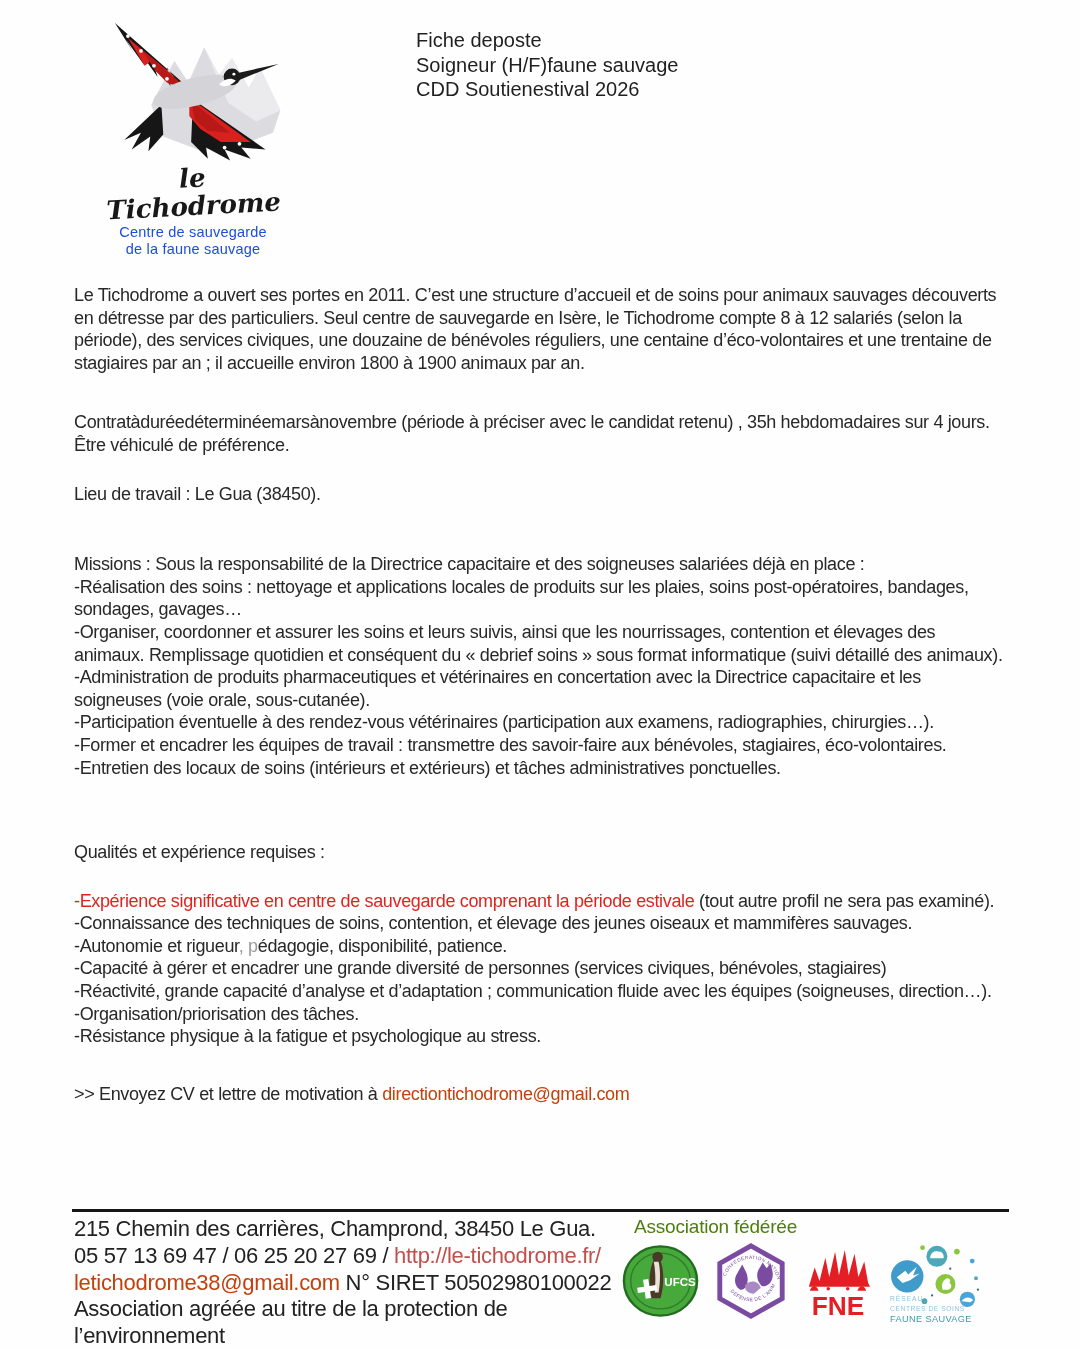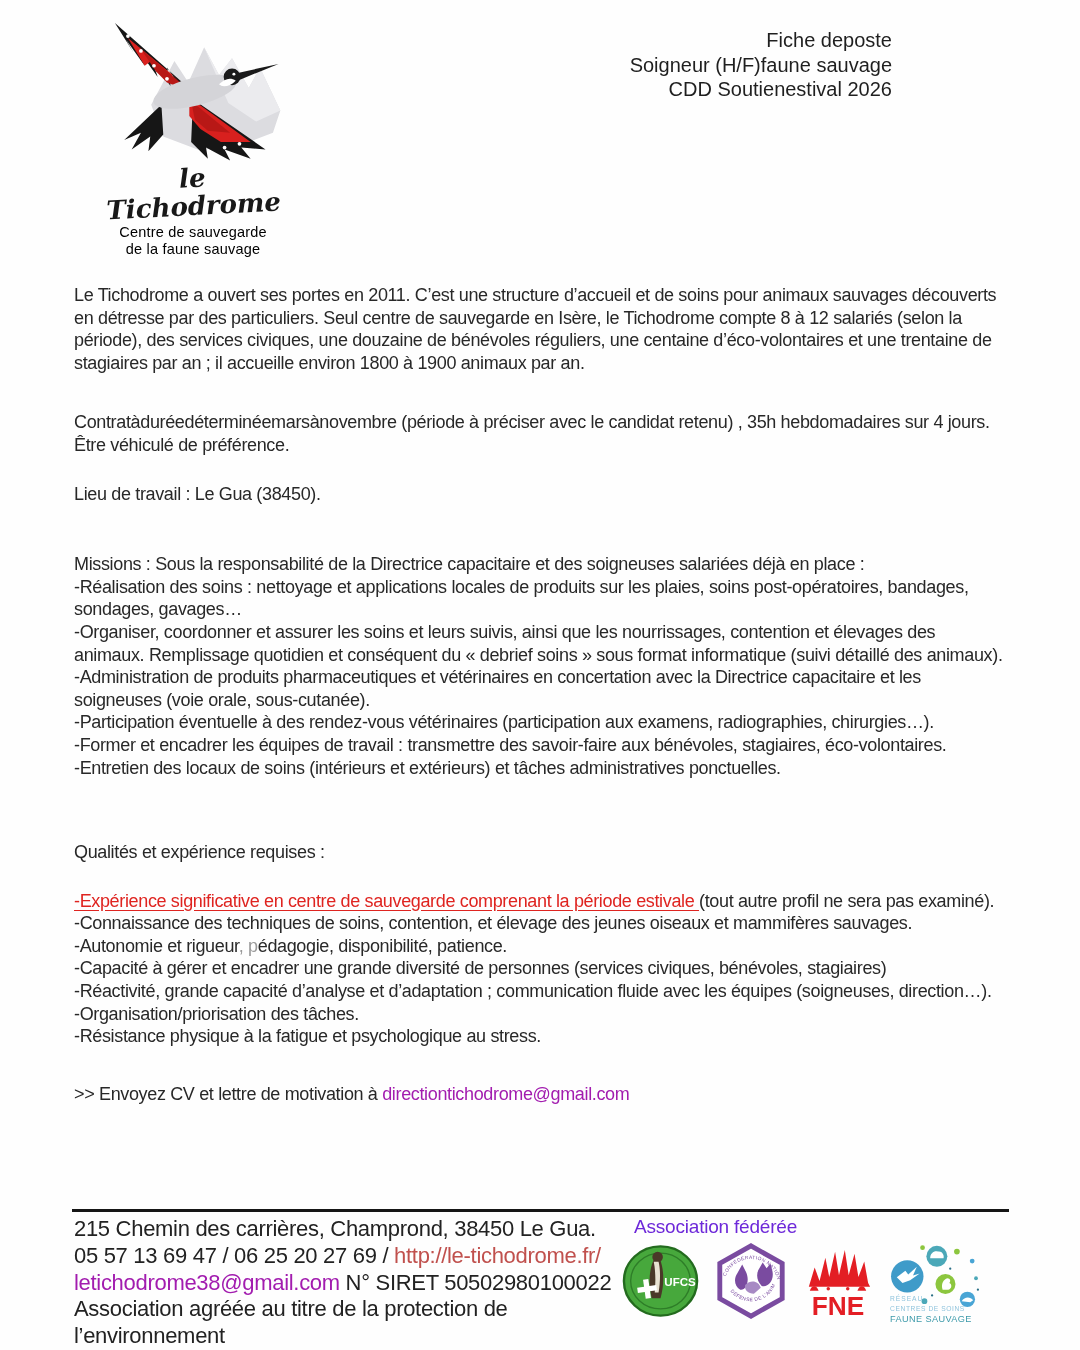--- a/index.html
+++ b/index.html
@@ -8,49 +8,49 @@
     font-family:"Liberation Sans",sans-serif;color:#262626;overflow:hidden;
   }
   
   .logo-wrap{position:absolute;left:88px;top:10px;width:210px;text-align:center;}
   .logo-svg{width:200px;height:158px;display:block;margin:0 auto;}
   .logo-script{
     font-family:"DejaVu Serif",serif;font-style:italic;font-weight:bold;
     font-size:26px;color:#181818;line-height:28px;margin-top:-4px;
     transform:rotate(-3deg);
   }
-  .logo-sub{font-size:14.5px;color:#000000;line-height:17px;margin-top:4px;letter-spacing:0.2px;}
+  .logo-sub{font-size:14.5px;color:#1d4ed8;line-height:17px;margin-top:4px;letter-spacing:0.2px;}
   .title-block{
-    position:absolute;left:452px;top:28px;width:440px;text-align:right;
+    position:absolute;left:416px;top:28px;width:440px;text-align:left;
     font-size:20px;line-height:24.5px;color:#1f1f1f;
   }
   
   .content{
     position:absolute;left:74px;top:284px;width:936px;
     font-size:18px;line-height:22.6px;letter-spacing:-0.35px;color:#282828;
   }
   .content p{margin:0;}
   .par-contract{margin-top:37px !important;}
   .par-location{margin-top:26px !important;}
   .missions{margin-top:48px;}
   .qualities-heading{margin-top:62px !important;}
   .exp-block{margin-top:26px;}
-  .red-underline{color:#df2420;text-decoration:underline;text-decoration-color:#df2420;text-underline-offset:3px;}
+  .red-underline{color:#df2420;text-decoration-color:#df2420;text-underline-offset:3px;}
   .gray-frag{color:#999999;}
   .apply-line{margin-top:35px !important;}
-  a.mail-link{color:#a21caf;text-decoration:none;margin-top:7px;}
+  a.mail-link{color:#c2410c;text-decoration:none;margin-top:7px;}
   a.url-link{color:#c0504d;text-decoration:none;margin-top:16px;}
   
   .footer-rule{position:absolute;left:72px;top:1209px;width:937px;height:0;border-top:3px solid #161616;}
   .footer-left{
     position:absolute;left:74px;top:1216px;width:560px;
     font-size:22px;line-height:26.8px;letter-spacing:-0.3px;color:#222;
   }
   .footer-right{position:absolute;left:622px;top:1214px;width:390px;}
-  .fed-heading{font-size:19px;color:#6d28d9;letter-spacing:-0.2px;margin:2px 0 4px 12px;}
+  .fed-heading{font-size:19px;color:#4d7c0f;letter-spacing:-0.2px;margin:2px 0 4px 12px;}
   .logo-row{display:flex;align-items:flex-start;gap:13px;margin-top:2px;}
   .flogo{display:block;}
 </style>
 </head>
 <body>
 
 <div class="page">
 
   <div class="logo-wrap">
     <svg class="logo-svg" viewBox="0 0 200 170">

